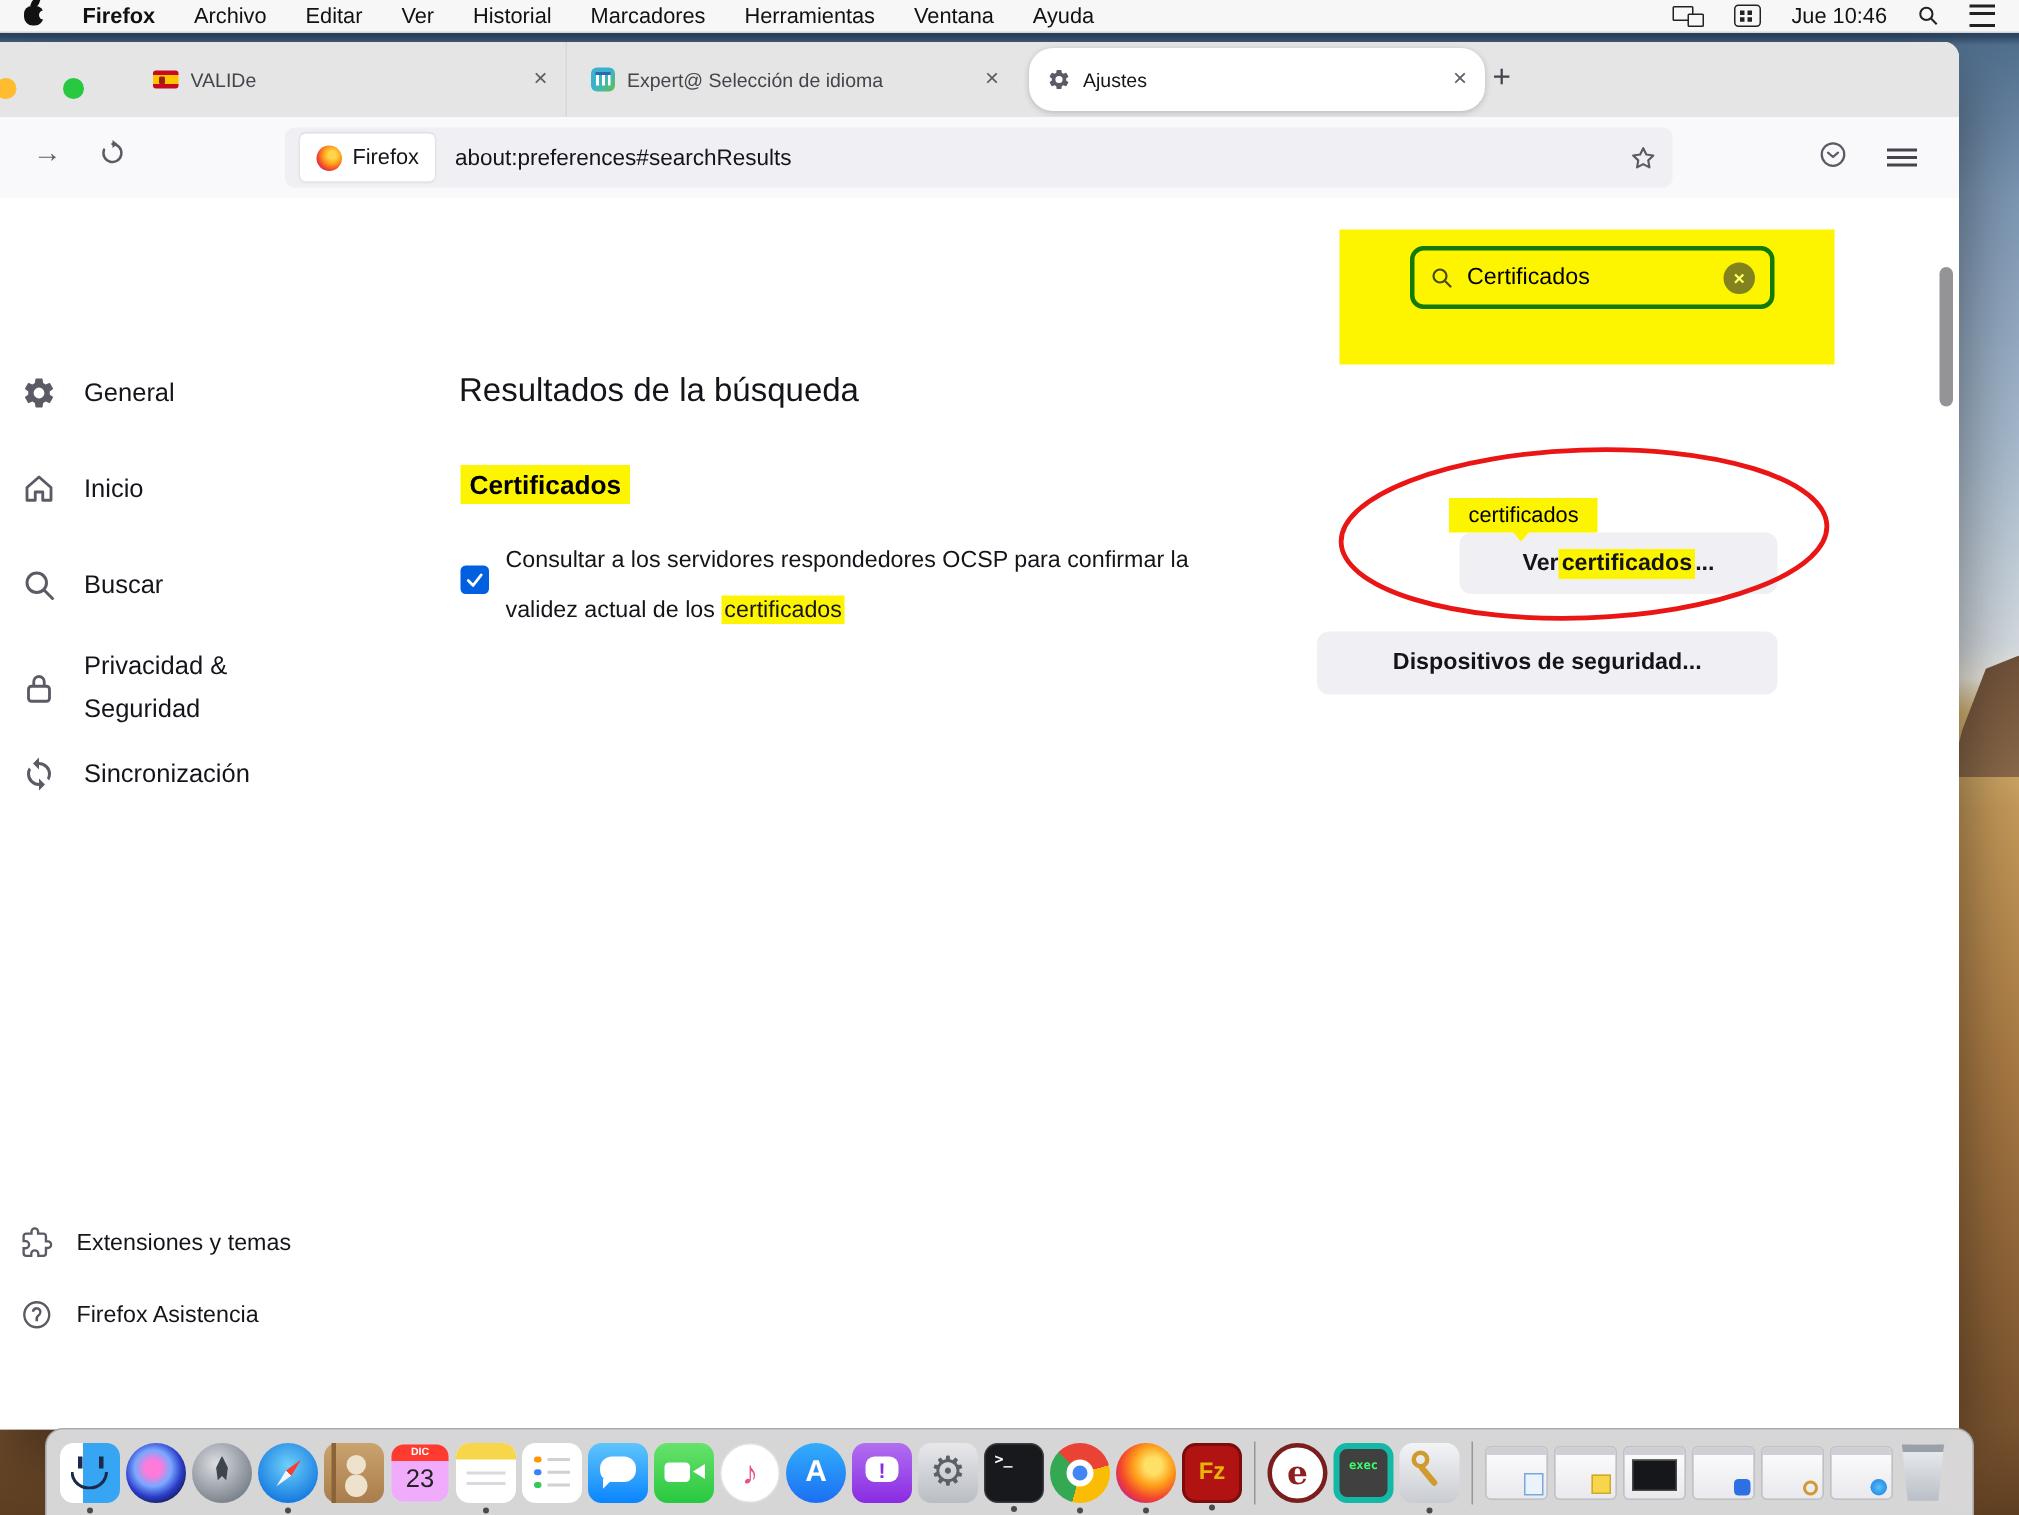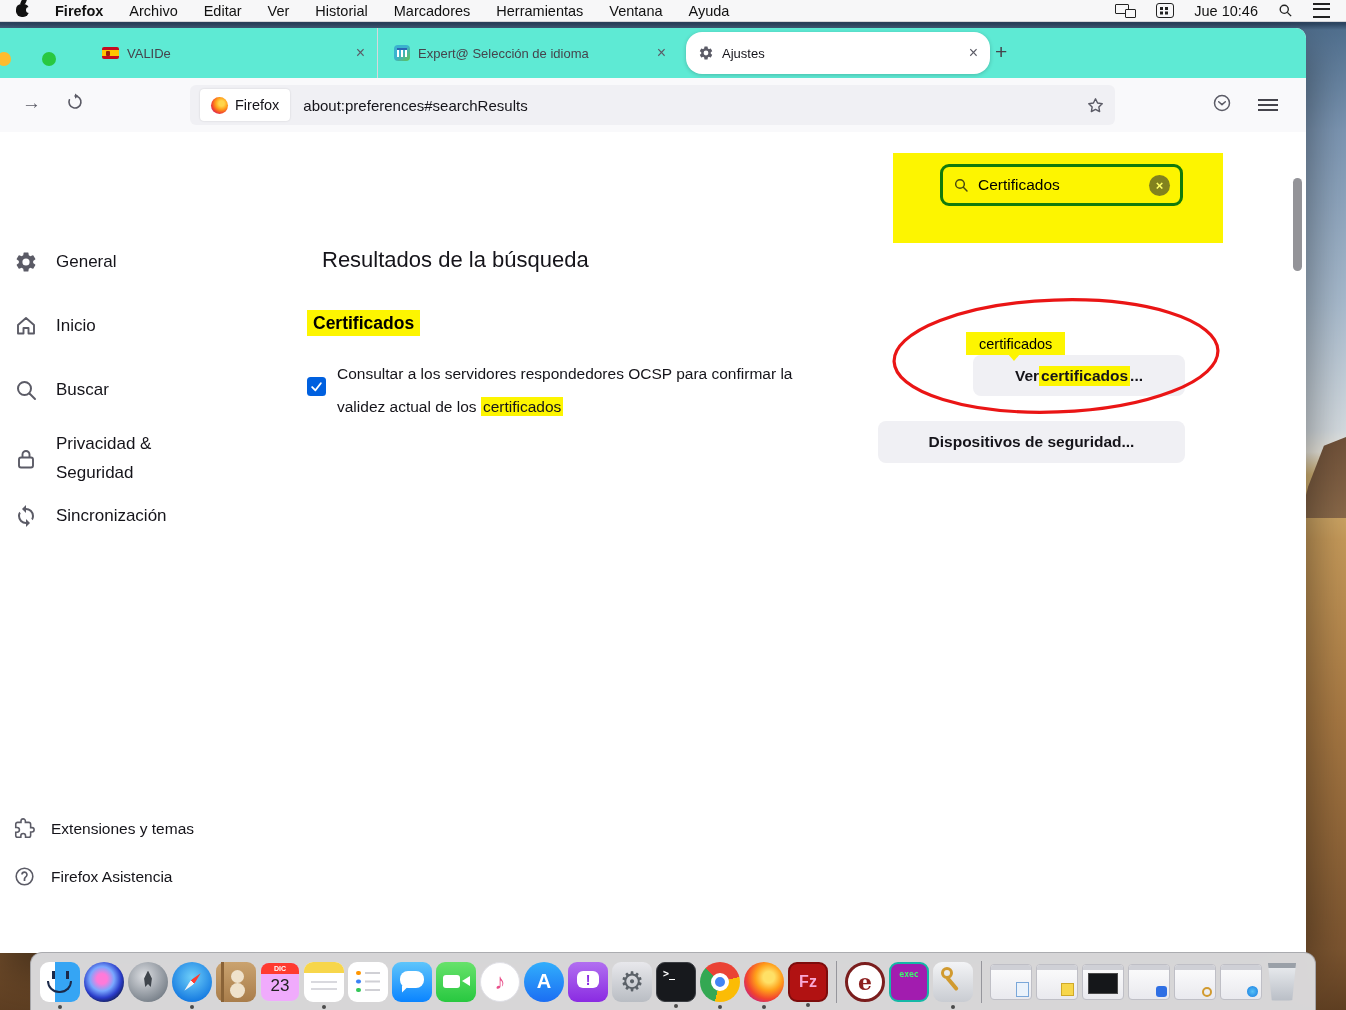--- a/index.html
+++ b/index.html
@@ -28,21 +28,21 @@
   .mb-displays::after{content:"";position:absolute;right:0;bottom:0;width:9px;height:7px;border:1.6px solid #222;background:#f7f7f8;border-radius:1px}
   .mb-input{width:16px;height:13px;border:1.6px solid #222;border-radius:3px;position:relative}
   .mb-input::after{content:"";position:absolute;left:3px;top:3px;width:2.5px;height:2.5px;background:#222;
     box-shadow:5px 0 0 #222,0 4.5px 0 #222,5px 4.5px 0 #222}
   .mb-list{width:17px;height:11px;border-top:2px solid #222;border-bottom:2px solid #222;position:relative}
   .mb-list::after{content:"";position:absolute;left:0;right:0;top:2.6px;height:2px;background:#222}
   .mb-clock{font-size:14.5px}
   
   .window{position:absolute;top:28px;left:0;width:1306px;height:925px;background:#fff;
     border-radius:0 10px 0 0;box-shadow:0 18px 50px rgba(0,0,0,.5);z-index:10;overflow:hidden}
-  .tabbar{position:relative;height:50px;background:#5eead4}
+  .tabbar{position:relative;height:50px;background:#e5e5e5}
   .tl{position:absolute;width:14px;height:14px;border-radius:50%;top:24px}
   .tl-yellow{left:-3px;background:#febc2e}
   .tl-green{left:42px;background:#28c840}
   .tab{position:absolute;top:0;height:50px;display:flex;align-items:center;gap:8px;
     padding:0 12px;box-sizing:border-box;font-size:13px;color:#15141a}
   .tab .title{flex:1;overflow:hidden;white-space:nowrap;text-overflow:ellipsis;color:#45444c}
   .tab .close{font-size:16px;color:#5b5b66;line-height:1}
   .tab1{left:90px;width:288px;border-right:1px solid #d7d7dc}
   .tab2{left:382px;width:296px}
   .tab-active{left:686px;width:304px;top:4px;height:42px;background:#fff;border-radius:16px;
@@ -77,21 +77,21 @@
   .content{position:absolute;top:104px;left:0;width:1306px;height:821px;background:#fff}
   .scroll-thumb{position:absolute;right:4px;top:150px;width:9px;height:93px;border-radius:5px;
     background:rgba(120,120,126,.8);z-index:5}
   .side-item{position:absolute;left:14px;display:flex;align-items:center;gap:18px;
     font-size:17px;color:#15141a}
   .side-item svg{flex:0 0 auto}
   .s1{top:118px}.s2{top:182px}.s3{top:246px}.s4{top:298px}.s5{top:372px}
   .s4 .lbl{width:125px;line-height:1.7}
   .f1{top:686px}.f2{top:734px}
   .side-foot{font-size:15.5px;gap:16px}
-  .heading{position:absolute;left:322px;top:115px;font-size:22px;font-weight:400;color:#15141a}
+  .heading{position:absolute;left:306px;top:115px;font-size:22px;font-weight:400;color:#15141a}
   .section{position:absolute;left:307px;top:181px}
   .hl-big{background:var(--highlight-yellow,#ffff00);font-weight:700;font-size:17.5px;color:#000;padding:3px 6px}
   .cbrow{position:absolute;left:307px;top:225px;width:525px;display:flex;gap:11px;align-items:flex-start}
   .checkbox{width:19px;height:19px;background:var(--accent-blue,#0060df);border-radius:3.5px;
     margin-top:20px;display:flex;align-items:center;justify-content:center;flex:0 0 auto}
   .cbtext{font-size:15.5px;line-height:33px;color:#15141a}
   .hl{background:var(--highlight-yellow,#ffff00);padding:1px 2px}
   
   .search-block{position:absolute;left:893px;top:21px;width:330px;height:90px;background:var(--highlight-yellow,#ffff00)}
   .search-input{position:absolute;left:47px;top:11px;width:243px;height:42px;box-sizing:border-box;
@@ -163,25 +163,25 @@
   .di-sysprefs{background:linear-gradient(180deg,#e8e8ec,#b9bdc3)}
   .di-sysprefs .glyph{font-size:27px;color:#5b6168;font-weight:400;font-family:"DejaVu Sans",sans-serif}
   .di-terminal{background:#17191d;border:1px solid #3a3d42;box-sizing:border-box}
   .di-terminal .glyph{align-items:flex-start;justify-content:flex-start;padding:5px 6px;
     font:700 10px "DejaVu Sans Mono",monospace;color:#fff}
   .di-chrome{border-radius:50%;background:conic-gradient(from -45deg,#ea4335 0 120deg,#fbbc05 0 240deg,#34a853 0)}
   .di-chrome::after{content:"";position:absolute;inset:11px;background:#4285f4;border:4px solid #fff;border-radius:50%}
   .di-firefox-app{border-radius:50%;
     background:radial-gradient(circle at 62% 38%,#ffe066 0 16%,#ff9f1a 38%,#f2452d 62%,#b5179e 88%,#7b2ff7)}
   .di-filezilla{background:#b11212;border:2px solid #7d0c0c;box-sizing:border-box}
-  .di-filezilla .glyph{font-size:16px;color:#f9a8d4}
+  .di-filezilla .glyph{font-size:16px;color:#eab308}
   .dock-divider{width:1px;height:42px;background:#96969c;border-radius:0;margin:0 4px}
   .di-emule{border-radius:50%;background:#fff;border:3.5px solid #7a1d1d;box-sizing:border-box}
   .di-emule .glyph{font-size:22px;color:#8c1f1f;font-family:"DejaVu Serif",serif}
-  .di-console{background:#a21caf;border:2px solid #14b8a6;box-sizing:border-box}
+  .di-console{background:#404040;border:4px solid #14b8a6;box-sizing:border-box}
   .di-console .glyph{font:700 8px "DejaVu Sans Mono",monospace;color:#39ff6a;align-items:flex-start;padding-top:6px}
   .di-keychain{background:linear-gradient(180deg,#f3f4f6,#c9ccd2)}
   .di-keychain::before{content:"";position:absolute;left:8px;top:5px;width:12px;height:12px;border:3.5px solid #d19a2f;border-radius:50%;box-sizing:border-box}
   .di-keychain::after{content:"";position:absolute;left:17px;top:13px;width:4px;height:17px;background:#d19a2f;
     transform:rotate(-40deg);border-radius:2px}
   .di-win{width:42px;height:36px;background:linear-gradient(180deg,#fdfdfd,#e9e9ee);
     border:1px solid #bfbfc6;border-radius:4px;box-sizing:border-box}
   .di-win::before{content:"";position:absolute;left:0;right:0;top:0;height:5px;background:#cfd0d6;border-radius:3px 3px 0 0}
   .di-win-doc::after{content:"";position:absolute;right:2px;bottom:2px;width:11px;height:13px;background:#eaf2fb;border:1px solid #7aa7d9}
   .di-win-sticky::after{content:"";position:absolute;right:3px;bottom:3px;width:11px;height:11px;background:#f7d64b;border:1px solid #cfa92a}

